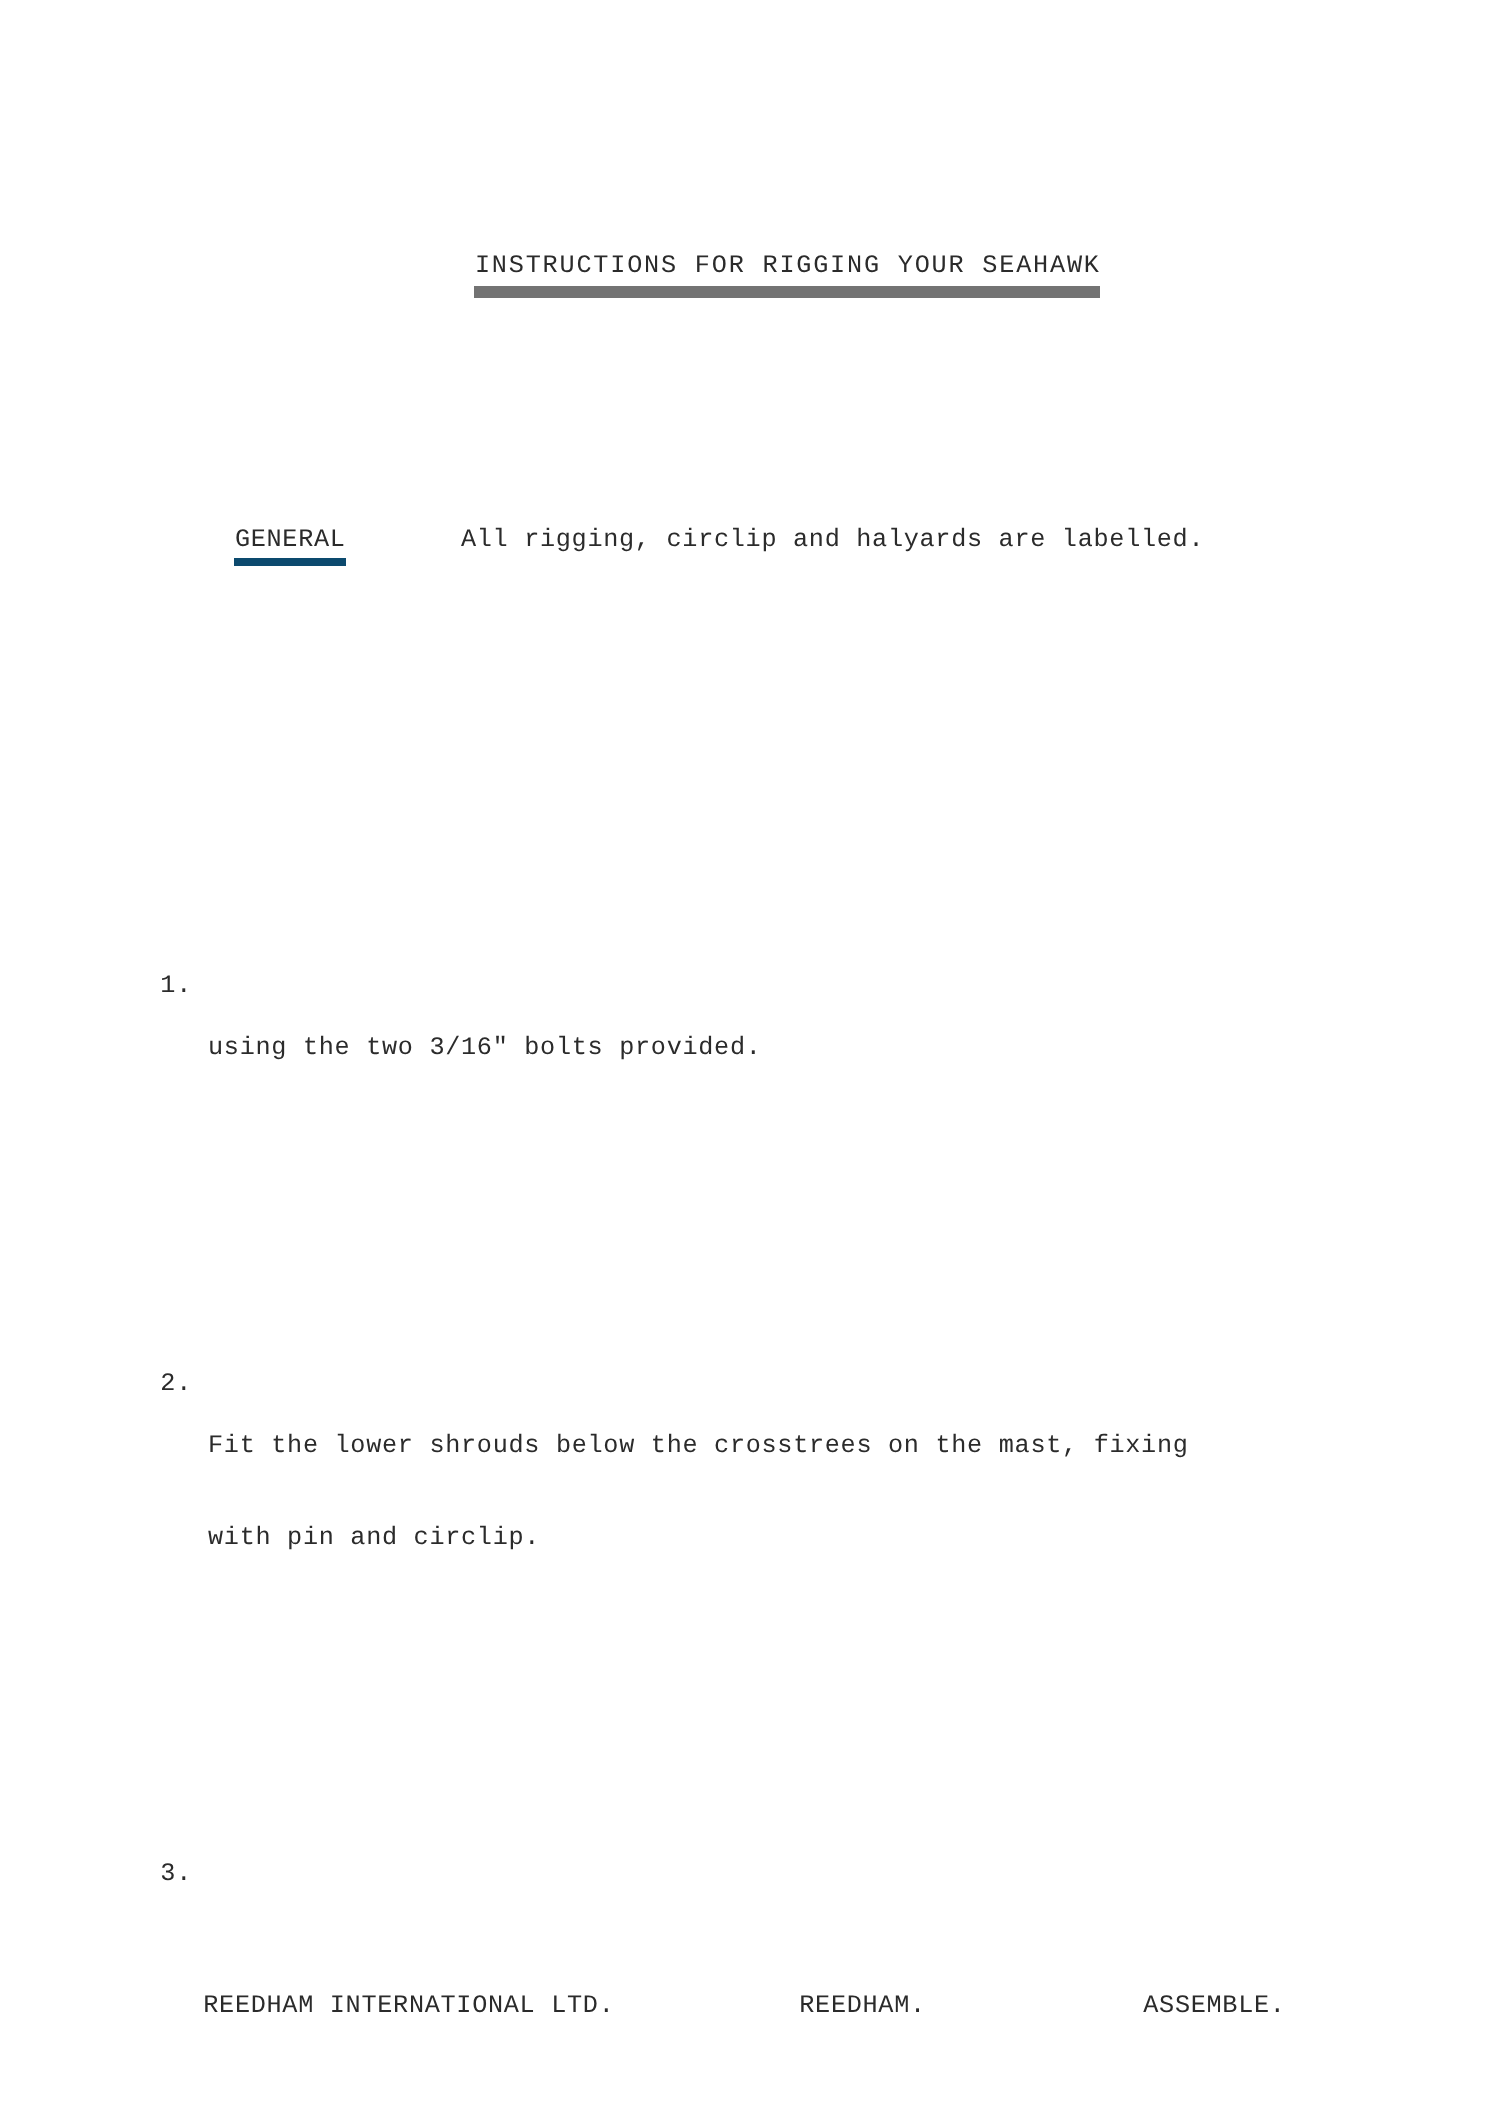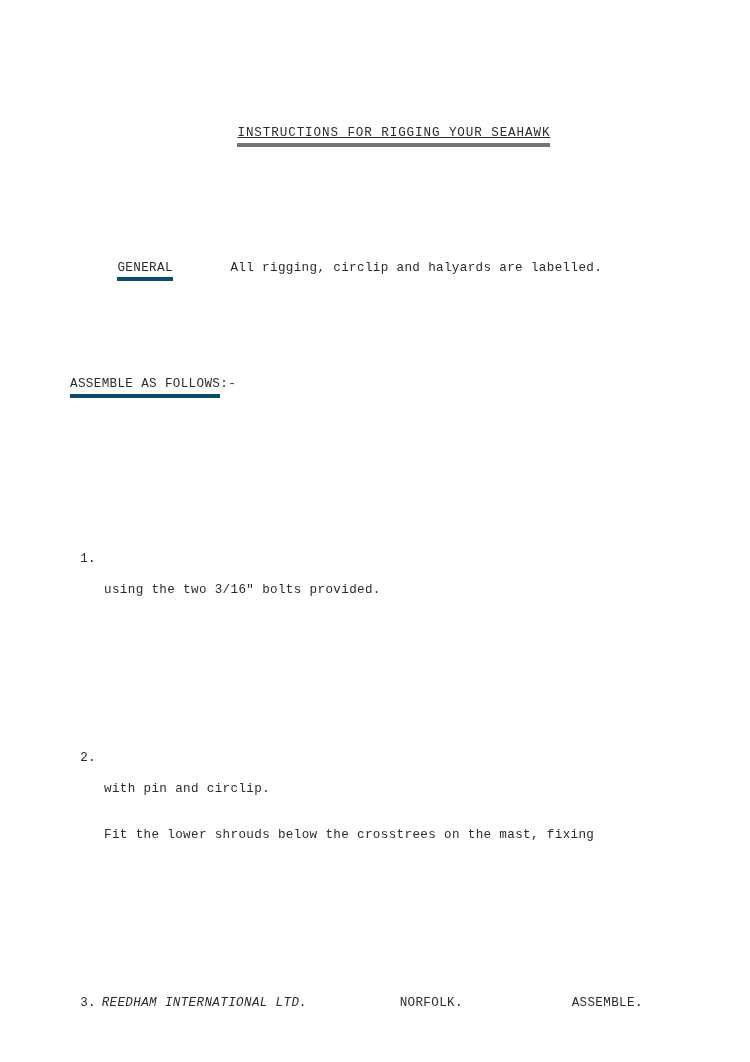--- a/index.html
+++ b/index.html
@@ -38,24 +38,23 @@
     white-space: pre;
   }
 
   .title-row {
     text-align: left;
     margin: 0 0 22px 0;
     padding-left: 120px;
   }
   .title {
     display: inline-block;
-    border-bottom: 4px solid #737373;
+    border-bottom: 6px solid #737373;
     padding-bottom: 1px;
     letter-spacing: 0.9px;
-    text-decoration: underline;
   }
 
   .general-row {
     margin: 0 0 20px 0;
     display: block;
   }
   .label-underline {
     display: inline-block;
     border-bottom: 4px solid #0c4a6e;
     padding-bottom: 1px;
@@ -108,21 +107,21 @@
     position: absolute;
     left: 70px;
     top: 981px;
     width: 620px;
     font-size: 12.6px;
     line-height: 15.3px;
     letter-spacing: 0.35px;
     white-space: pre;
   }
   .footer-cell { display: inline-block; vertical-align: top; }
-  .footer-cell.c1 { width: 298px; font-style: italic; }
+  .footer-cell.c1 { width: 298px; }
   .footer-cell.c2 { width: 172px; }
   .footer-cell.c3 { width: auto; }
 </style>
 </head>
 <body>
 
 <div class="page">
 
   <div class="doc">
 
@@ -130,40 +129,39 @@
     <div class="title-row">
       <span class="title">INSTRUCTIONS FOR RIGGING YOUR SEAHAWK</span>
     </div>
 
     
     <div class="general-row">
       <span class="general-label"><span class="label-underline">GENERAL</span></span><span class="general-text">All rigging, circlip and halyards are labelled.</span>
     </div>
 
     
-    <div class="assemble-row"><span class="label-underline">ASSEMBLE AS FOLLOWS</span><span>:-</span></div>
 
     
     <ol class="steps">
 
       <li>
         <div class="step-body">
           <span class="step-num">1.</span>
           <span class="step-lines">
             <span class="step-line">using the two 3/16" bolts provided.</span>
           </span>
         </div>
       </li>
 
       <li>
         <div class="step-body">
           <span class="step-num">2.</span>
           <span class="step-lines">
+            <span class="step-line">Fit the lower shrouds below the crosstrees on the mast, fixing</span>
             <span class="step-line">with pin and circlip.</span>
-            <span class="step-line">Fit the lower shrouds below the crosstrees on the mast, fixing</span>
           </span>
         </div>
       </li>
 
       <li>
         <div class="step-body">
           <span class="step-num">3.</span>
           <span class="step-lines">
             
             
@@ -188,16 +186,16 @@
       
 
       
 
       
 
     </ol>
   </div>
 
   <div class="footer">
-    <span class="footer-cell c1">REEDHAM INTERNATIONAL LTD.</span><span class="footer-cell c2">NORFOLK.</span><span class="footer-cell c3">ASSEMBLE.</span>
+    <span class="footer-cell c1">REEDHAM INTERNATIONAL LTD.</span><span class="footer-cell c2">REEDHAM.</span><span class="footer-cell c3">ASSEMBLE.</span>
   </div>
 
 </div>
 
 </body></html>

